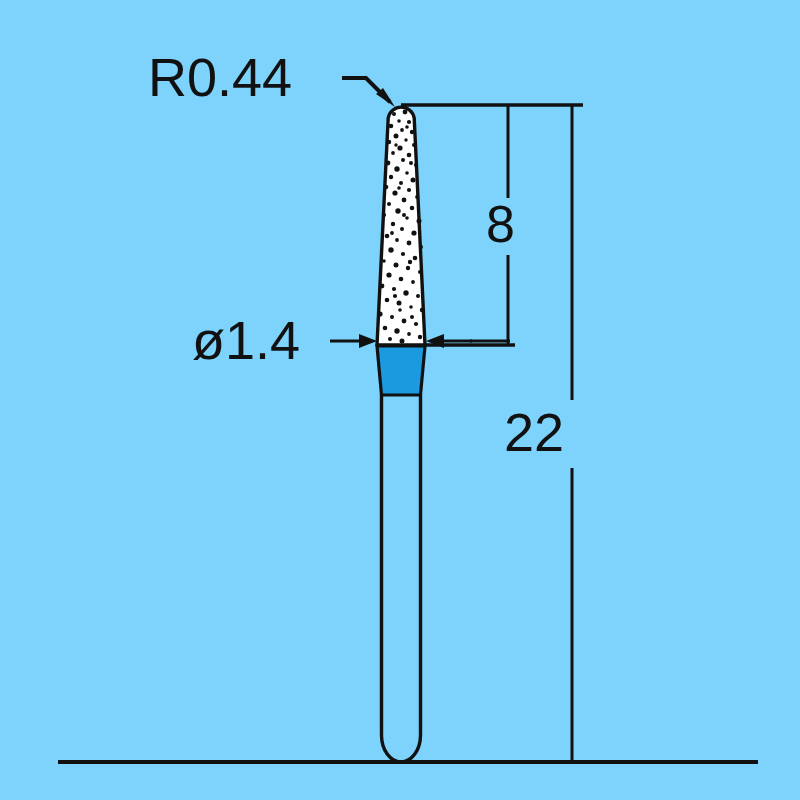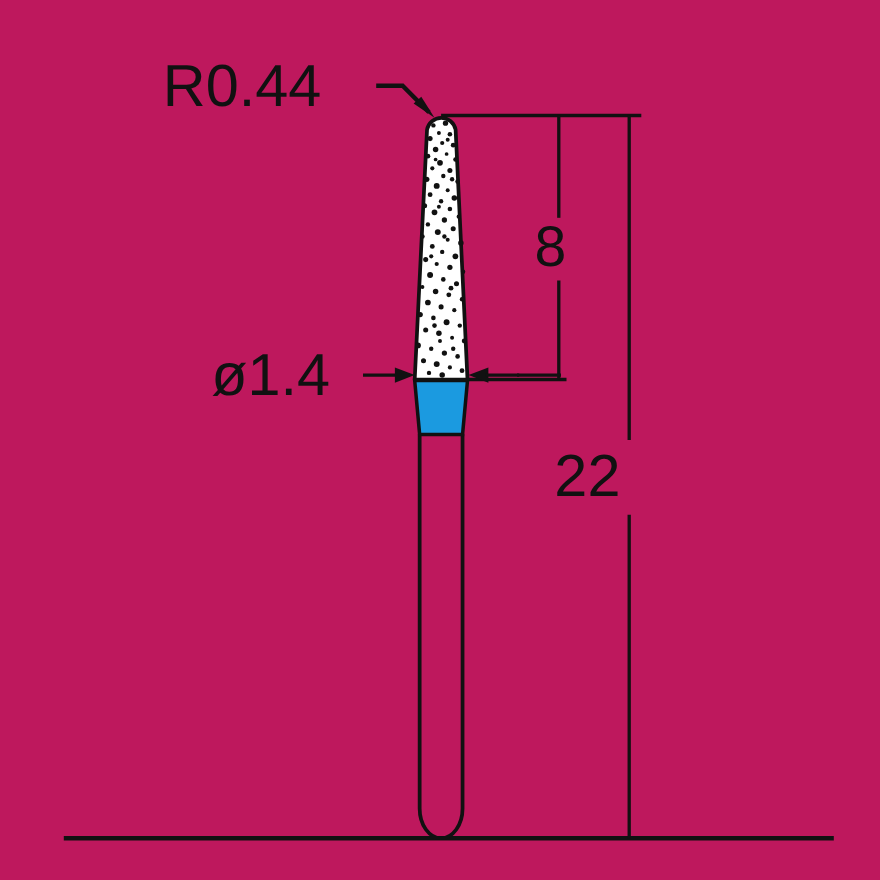--- a/index.html
+++ b/index.html
@@ -10,21 +10,21 @@
   body {
     width: 800px;
     height: 800px;
     font-family: "Liberation Sans", sans-serif;
     overflow: hidden;
   }
   #drawing-root {
     position: relative;
     width: 800px;
     height: 800px;
-    background: #be185d;
+    background: #7dd3fc;
   }
   #technical-drawing {
     display: block;
     width: 800px;
     height: 800px;
   }
   .dim-text {
     font-family: "Liberation Sans", sans-serif;
     font-size: 54px;
     fill: #111111;

